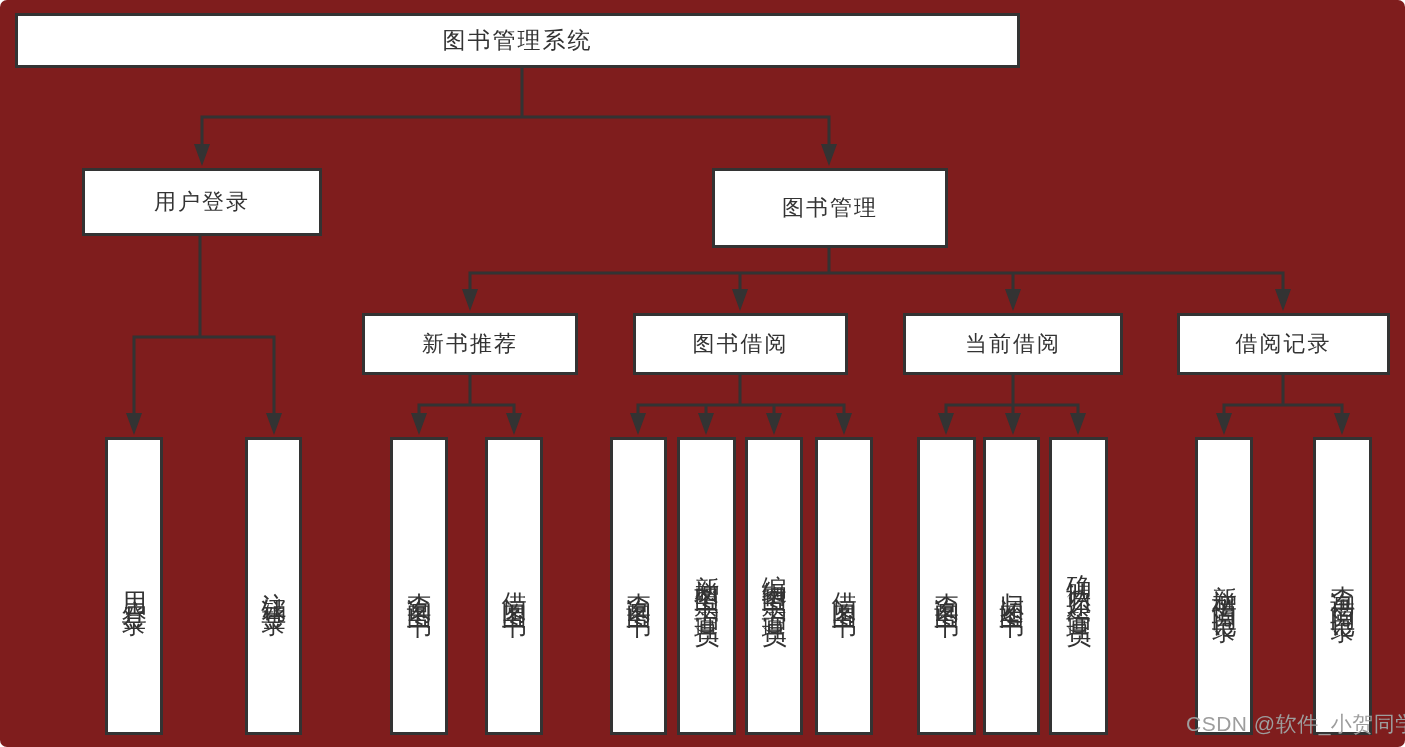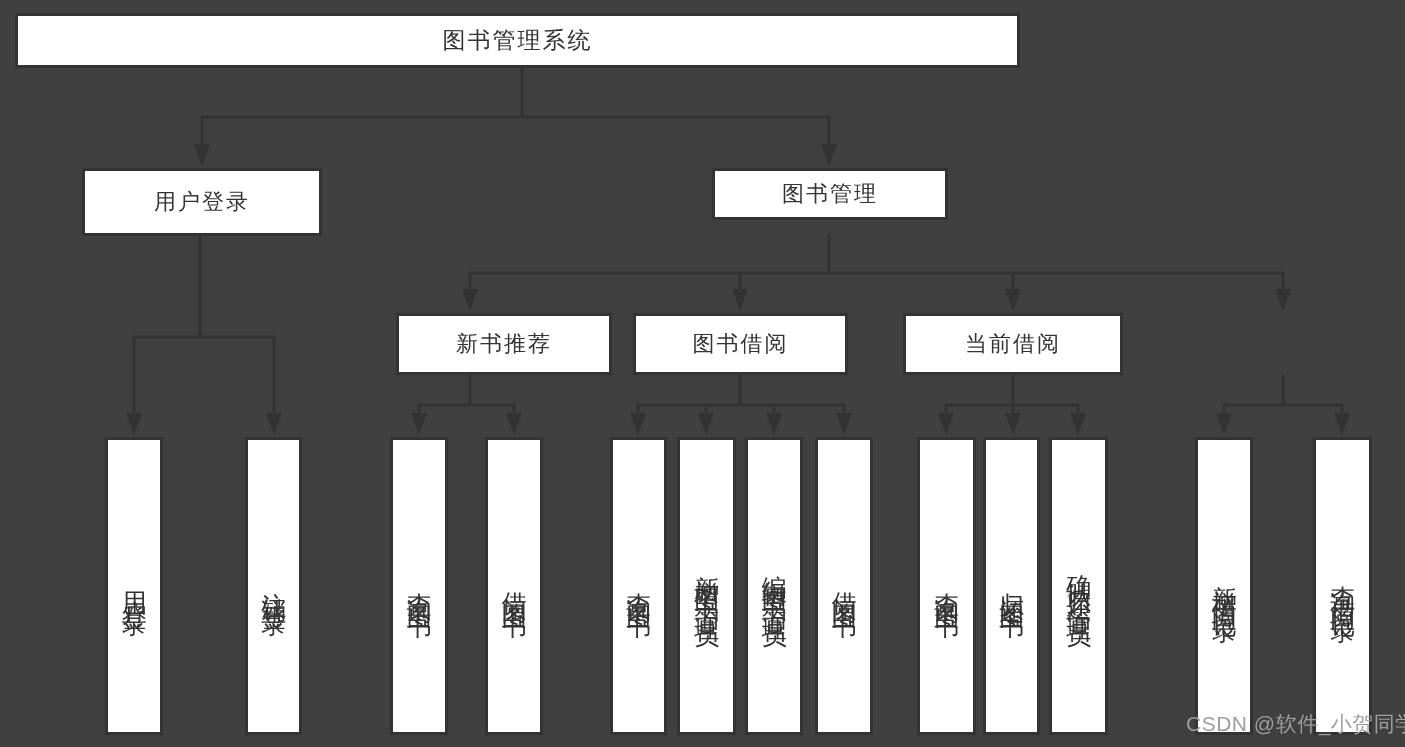--- a/index.html
+++ b/index.html
@@ -1,22 +1,23 @@
 <!DOCTYPE html>
 <html><head>
 <meta charset="utf-8">
 <style>
   html, body { margin: 0; padding: 0; background: #fff; }
   .stage {
     position: relative;
     width: 1405px;
     height: 747px;
-    background: #404040;
+    background: #7f1d1d;
     font-family: "Liberation Sans", sans-serif;
     overflow: hidden;
+    border-radius: 7px;
   }
   .connectors {
     position: absolute;
     left: 0; top: 0;
     width: 1405px; height: 747px;
   }
   .node {
     position: absolute;
     background: #ffffff;
     border: 3px solid #333333;
@@ -92,32 +93,35 @@
              M1334 413 L1350 413 L1342 435 Z" fill="#333333"></path>
   </svg>
 
   <div class="node hbox root-box" style="left:15px; top:13px; width:1005px; height:55px;">
     <span>图书管理系统</span>
   </div>
 
   <div class="node hbox" style="left:82px; top:168px; width:240px; height:68px;">
     <span>用户登录</span>
   </div>
-  <div class="node hbox" style="left:712px; top:168px; width:236px; height:52px;">
+  <div class="node hbox" style="left:712px; top:168px; width:236px; height:80px;">
     <span>图书管理</span>
   </div>
 
-  <div class="node hbox" style="left:362px; top:313px; width:216px; height:62px;margin-left:34px;">
+  <div class="node hbox" style="left:362px; top:313px; width:216px; height:62px;">
     <span>新书推荐</span>
   </div>
   <div class="node hbox" style="left:903px; top:313px; width:220px; height:62px;">
     <span>当前借阅</span>
   </div>
   <div class="node hbox" style="left:633px; top:313px; width:215px; height:62px;">
     <span>图书借阅</span>
+  </div>
+  <div class="node hbox" style="left:1177px; top:313px; width:213px; height:62px;">
+    <span>借阅记录</span>
   </div>
 
   <div class="node vbox" style="left:105px; top:437px; width:58px; height:298px;">
     <span>用户登录</span>
   </div>
   <div class="node vbox" style="left:245px; top:437px; width:57px; height:298px;">
     <span>注销登录</span>
   </div>
 
   <div class="node vbox" style="left:390px; top:437px; width:58px; height:298px;">

